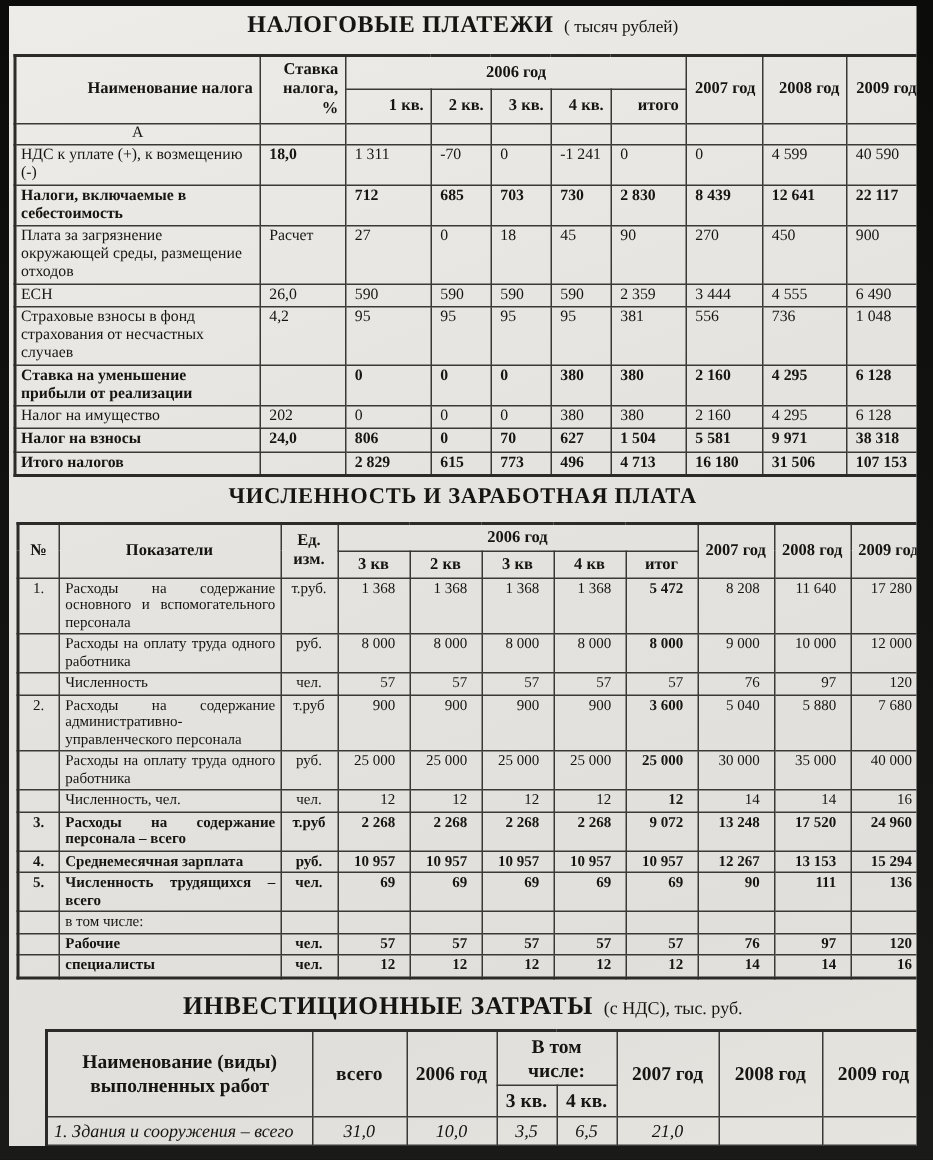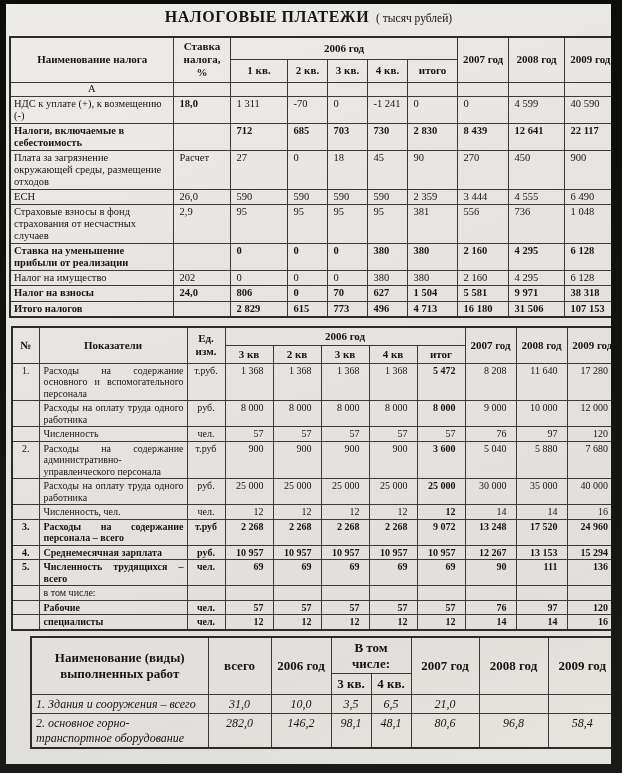--- a/index.html
+++ b/index.html
@@ -44,21 +44,21 @@
   td {
     font-size: 10.5px; line-height: 1.15;
     padding: 1px 4px; vertical-align: top;
     white-space: nowrap; overflow: hidden;
   }
   td:first-child, #staff td:nth-child(2) { white-space: normal; }
   .b, tr.b td { font-weight: bold; }
 
   
   #taxes { margin: 10px 0 0 1px; width: 606px; }
-  #taxes th { text-align: center; padding-left: 5px; }
+  #taxes th { text-align: right; padding-left: 5px; }
   #taxes th.c { text-align: center; }
   #taxes td { text-align: left; padding-left: 6px; }
   #taxes td:first-child { padding-left: 3px; }
   #taxes tr.letter-row td { text-align: center; height: 14px; padding: 0; }
 
   
   #staff { margin: 8px 0 0 3px; width: 606px; }
   #staff td { font-size: 10px; text-align: right; padding-right: 9px; }
   #staff td:nth-child(1) { text-align: center; padding: 1px 2px; }
   #staff td:nth-child(2) { text-align: justify; padding: 1px 3px 1px 4px; }
@@ -166,21 +166,21 @@
             <td>590</td>
             <td>590</td>
             <td>590</td>
             <td>2 359</td>
             <td>3 444</td>
             <td>4 555</td>
             <td>6 490</td>
           </tr>
           <tr>
             <td>Страховые взносы в фонд страхования от несчастных случаев</td>
-            <td>2,9</td>
+            <td>4,2</td>
             <td>95</td>
             <td>95</td>
             <td>95</td>
             <td>95</td>
             <td>381</td>
             <td>556</td>
             <td>736</td>
             <td>1 048</td>
           </tr>
           <tr class="b">
@@ -227,20 +227,23 @@
             <td>773</td>
             <td>496</td>
             <td>4 713</td>
             <td>16 180</td>
             <td>31 506</td>
             <td>107 153</td>
           </tr>
         </tbody>
       </table>
 
+    <div class="doc-title" id="title2">
+      <span class="t-main">ЧИСЛЕННОСТЬ И ЗАРАБОТНАЯ ПЛАТА</span>
+    </div>
     <table id="staff">
         <colgroup>
           <col style="width: 27px;">
           <col style="width: 148px;">
           <col style="width: 38px;">
           <col style="width: 48px;">
           <col style="width: 48px;">
           <col style="width: 48px;">
           <col style="width: 48px;">
           <col style="width: 48px;">
@@ -419,20 +422,24 @@
             <td>12</td>
             <td>12</td>
             <td>12</td>
             <td>14</td>
             <td>14</td>
             <td>16</td>
           </tr>
         </tbody>
       </table>
 
+    <div class="doc-title" id="title3">
+      <span class="t-main">ИНВЕСТИЦИОННЫЕ ЗАТРАТЫ</span>
+      <span class="t-sub">(с НДС), тыс. руб.</span>
+    </div>
     <table id="invest">
         <colgroup>
           <col style="width: 177px;">
           <col style="width: 63px;">
           <col style="width: 60px;">
           <col style="width: 40px;">
           <col style="width: 40px;">
           <col style="width: 68px;">
           <col style="width: 69px;">
           <col style="width: 69px;">

